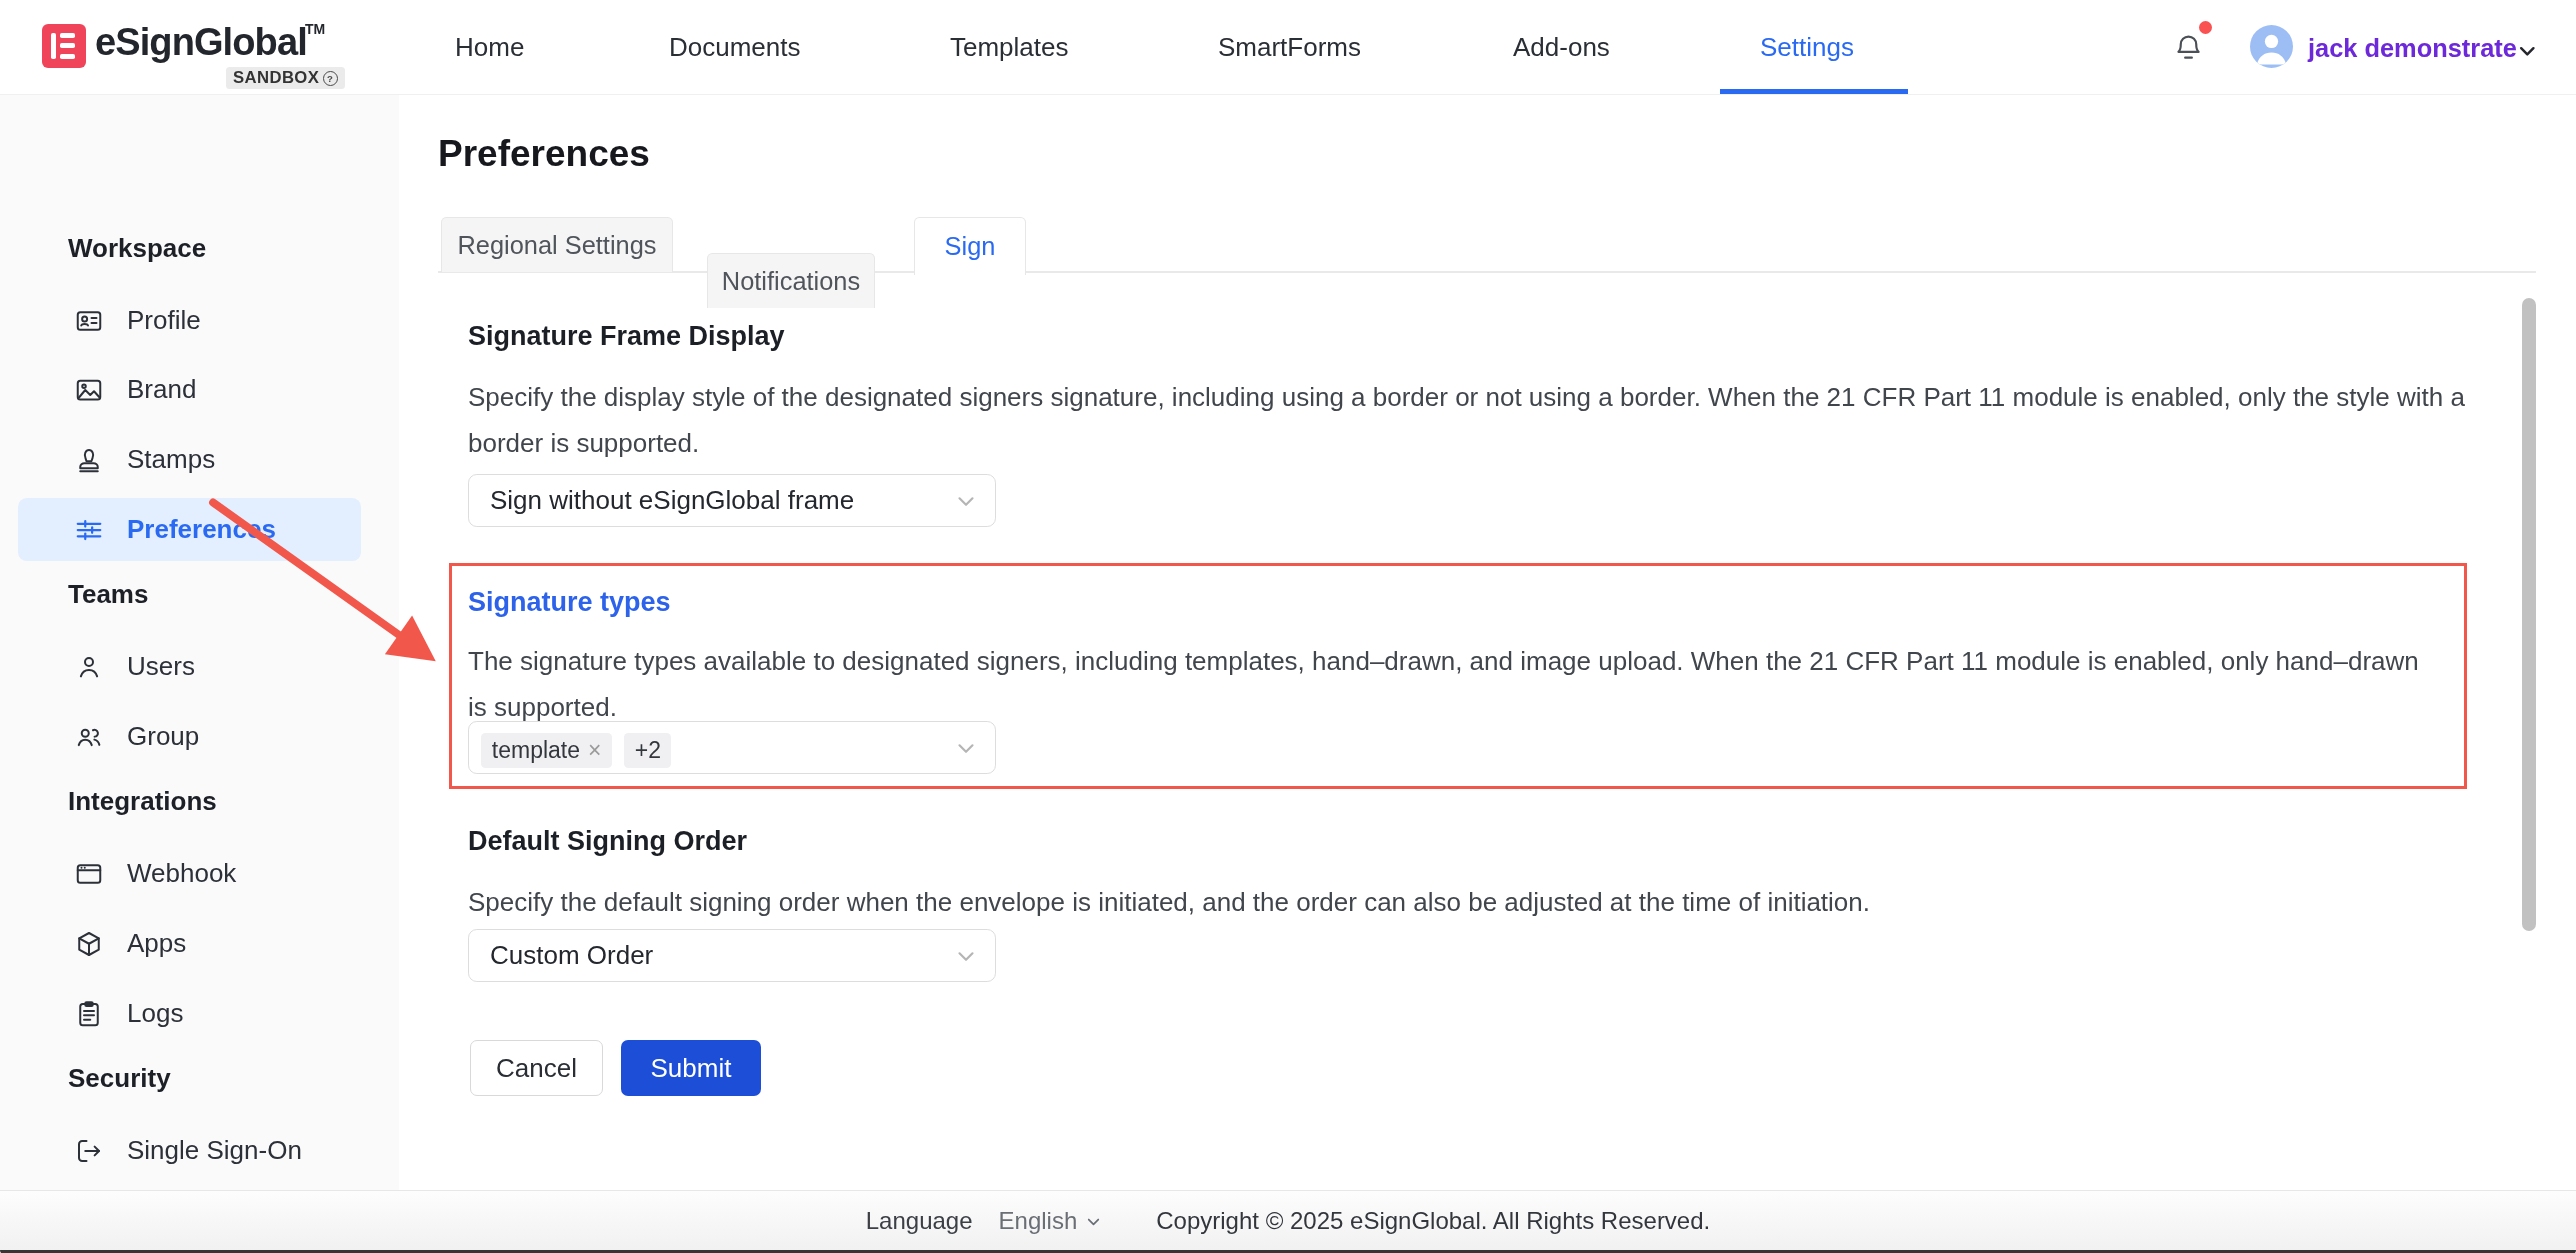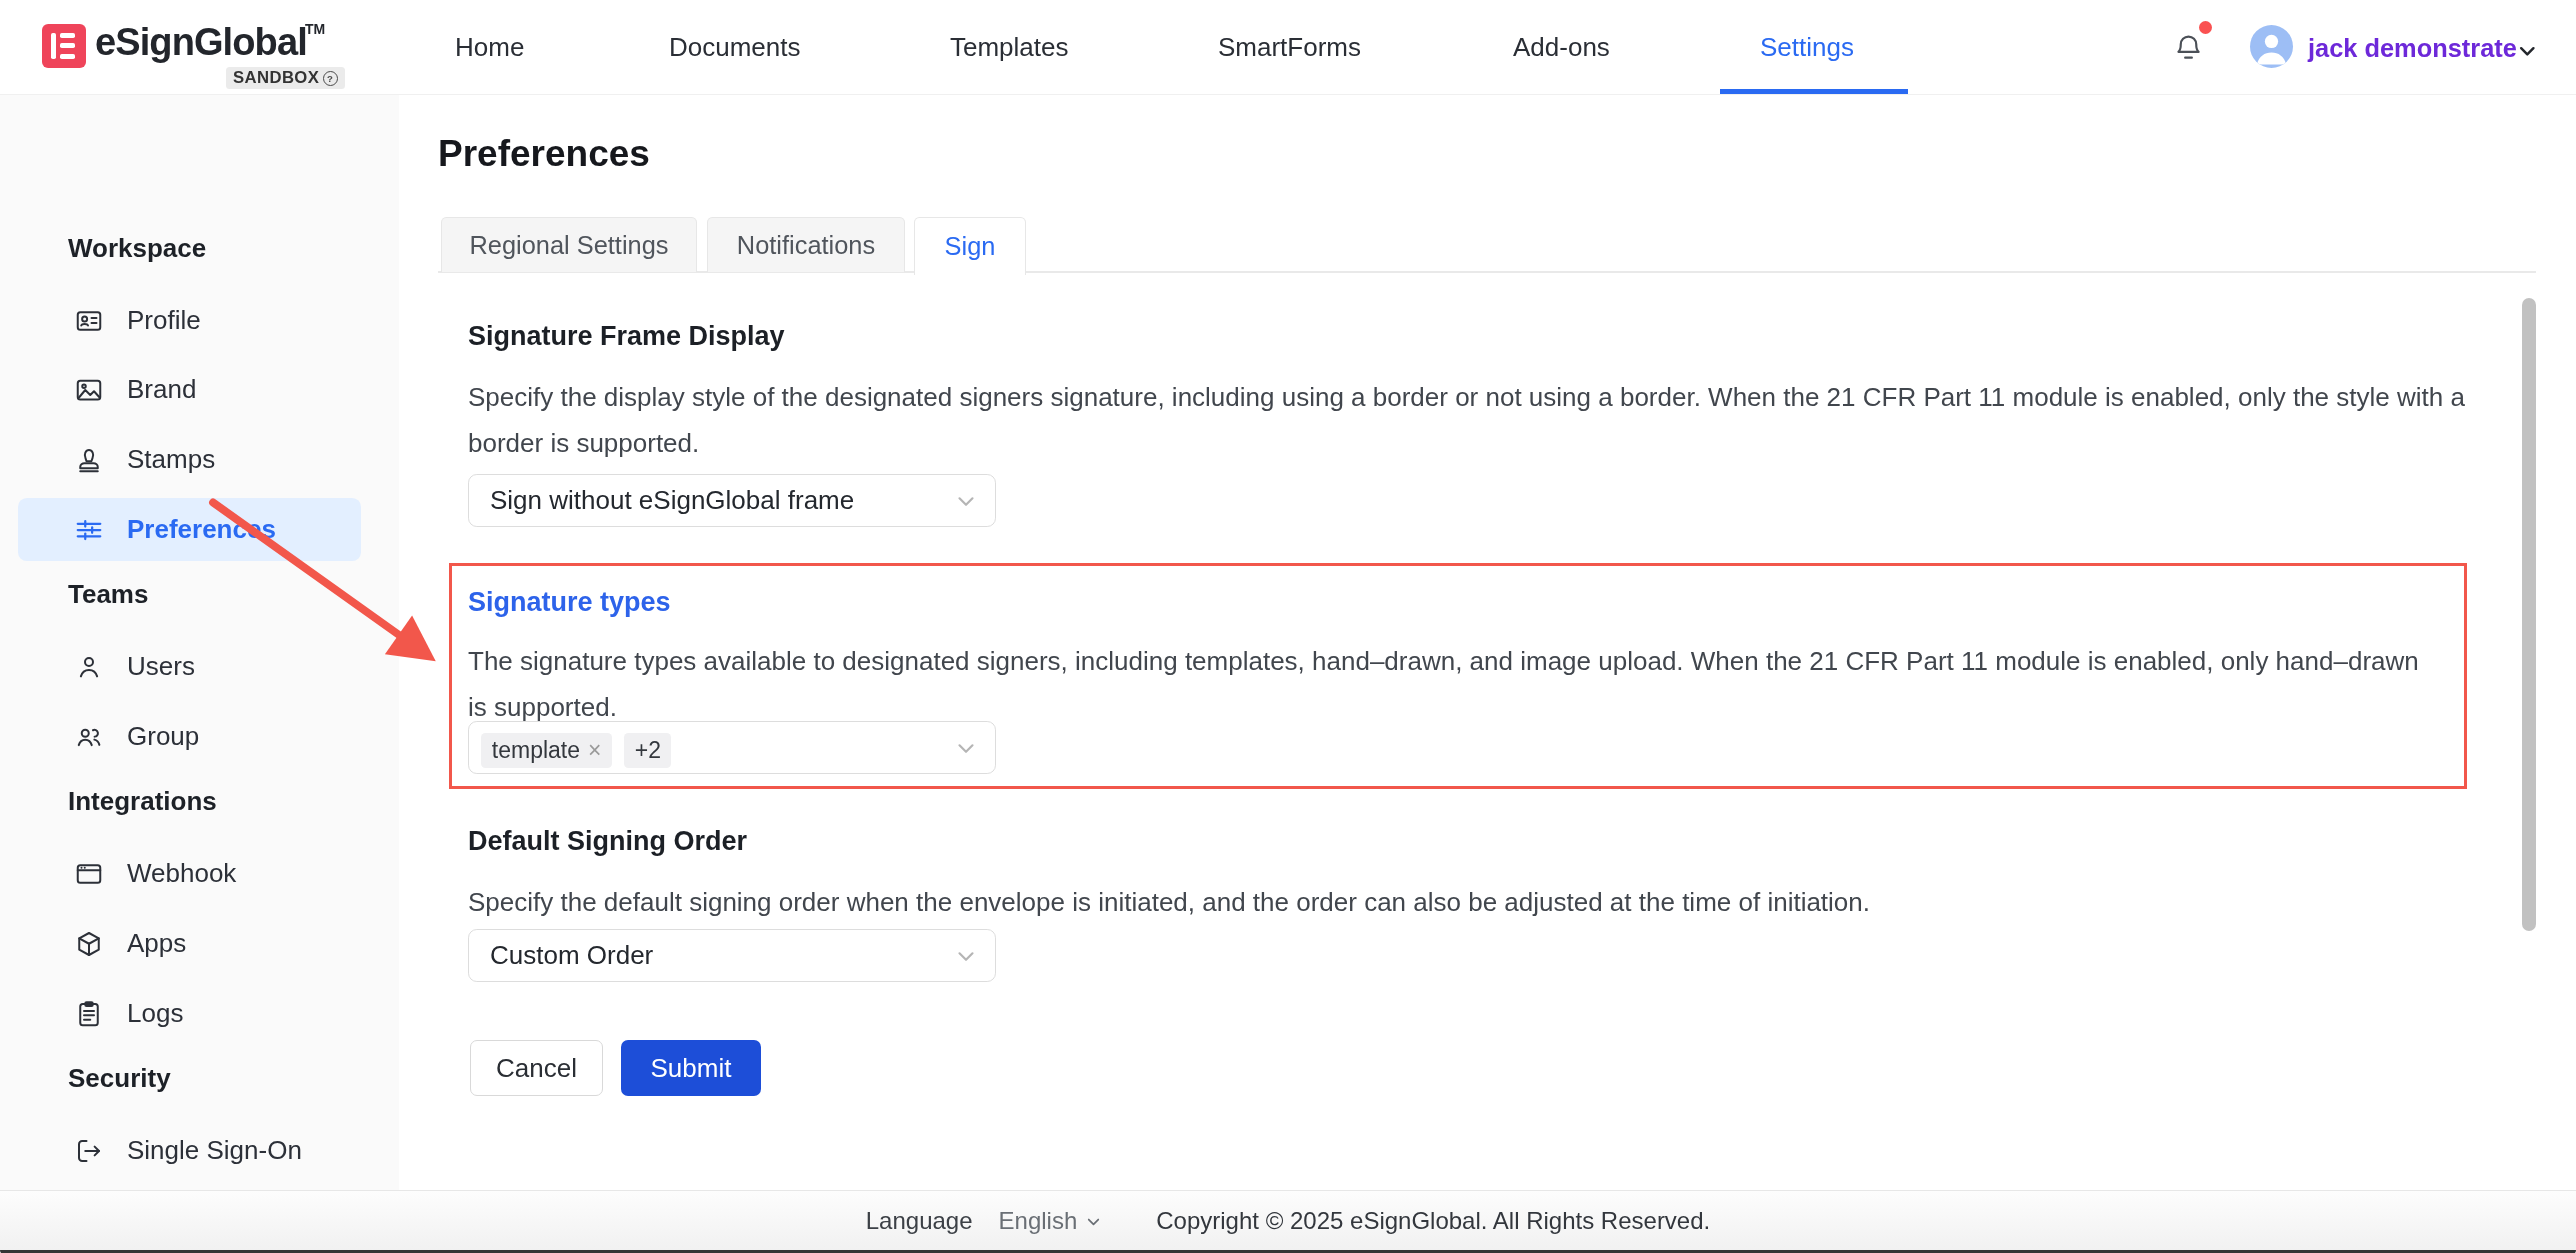--- a/index.html
+++ b/index.html
@@ -234,22 +234,22 @@
           <line x1="21" y1="12" x2="9" y2="12"></line>
           <path d="M12.5 8.5L9 12l3.5 3.5"></path>
       </svg>
       <span>Audit Log</span>
     </div>
   </div>
 
   <div class="main-title">Preferences</div>
 
   <div class="tab-line"></div>
-  <div class="tab" style="left:441px;width:256px;">Regional Settings</div>
-  <div class="tab" style="left:707px;width:198px;">Notifications</div>
+  <div class="tab" style="left:441px;width:232px;">Regional Settings</div>
+  <div class="tab" style="left:707px;width:168px;margin-top:36px;">Notifications</div>
   <div class="tab active" style="left:914px;width:112px;">Sign</div>
 
   <div class="sec-heading" style="top:321px;">Signature Frame Display</div>
   <div class="sec-desc" style="top:374px;">Specify the display style of the designated signers signature, including using a border or not using a border. When the 21 CFR Part 11 module is enabled, only the style with a border is supported.</div>
   <div class="select" style="top:474px;">
     <span>Sign without eSignGlobal frame</span>
     <span class="chev">
       <svg width="26" height="26" viewBox="0 0 24 24" fill="none" stroke="currentColor" stroke-width="2" stroke-linecap="round" stroke-linejoin="round">
           <path d="M6 9.5l6 6 6-6"></path>
         </svg>

